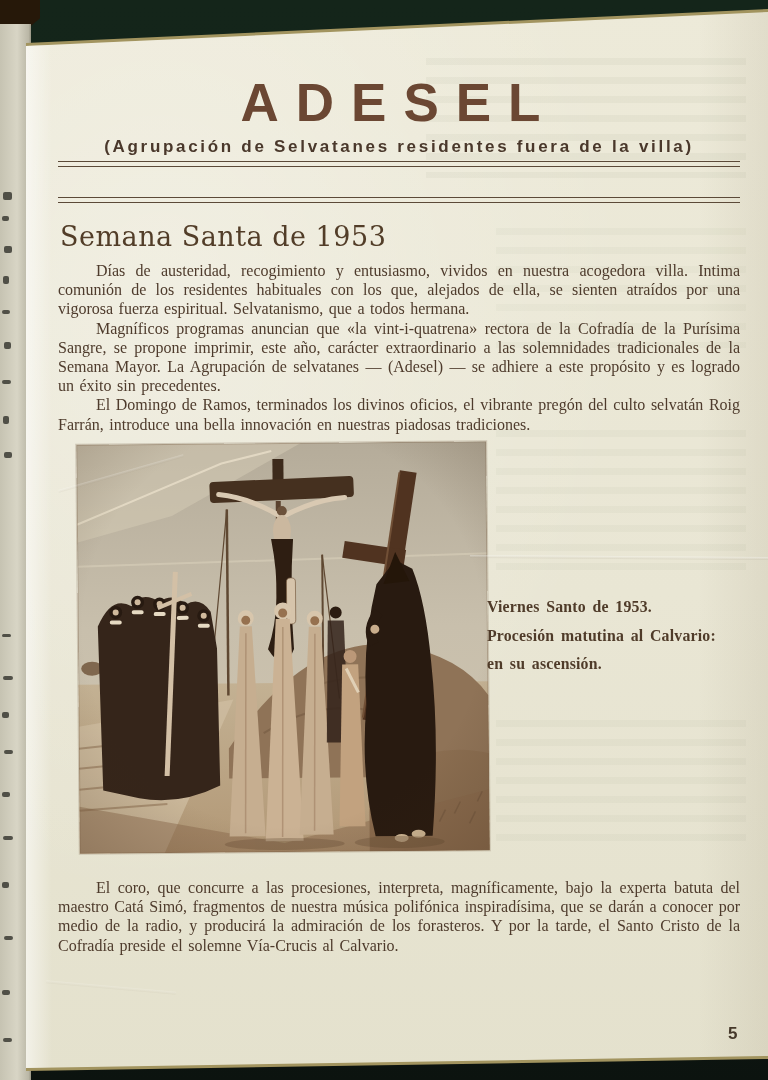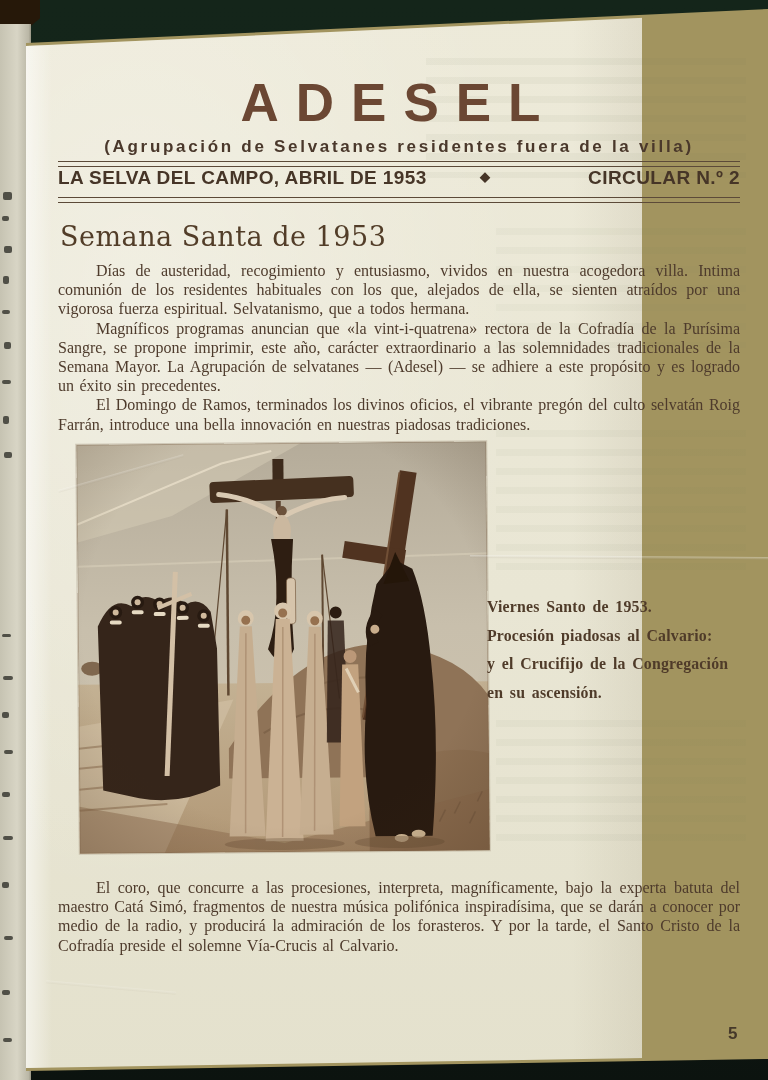--- a/index.html
+++ b/index.html
@@ -9,21 +9,21 @@
   
   .book-corner{position:absolute;left:0;top:0;width:40px;height:52px;background:#261809;
         clip-path:polygon(0 0,100% 0,100% 35%,0 100%);}
   
   .neighbor{position:absolute;left:0;top:24px;width:31px;height:1056px;
         background:linear-gradient(90deg,#c6c3b2 0%,#d8d5c5 55%,#bab7a6 92%,#9a9786 100%);}
   .frag{position:absolute;background:#31312a;border-radius:2px;opacity:.8;}
   
   .page-back{position:absolute;left:26px;top:0;width:742px;height:1080px;background:#a2945f;
         clip-path:polygon(0 43px,742px 9px,742px 1059px,0 1071px);}
-  .page{position:absolute;left:26px;top:0;width:616px;height:1080px;color:#4e3b2c;
+  .page{position:absolute;left:26px;top:0;width:742px;height:1080px;color:#4e3b2c;
         background:
           radial-gradient(ellipse at 18% 28%, rgba(255,255,255,.28), transparent 55%),
           linear-gradient(90deg, rgba(255,255,255,.55) 0px, rgba(255,255,255,0) 26px),
           linear-gradient(270deg, rgba(120,105,75,.10) 0px, rgba(120,105,75,0) 70px),
           linear-gradient(180deg,#edead9 0%,#e9e6d4 55%,#e4e1cd 100%);
         clip-path:polygon(0 46px,742px 12px,742px 1056px,0 1068px);}
   .abs{position:absolute;}
   
   .masthead-title{left:32px;top:74px;width:682px;text-align:center;
         font-family:"Liberation Sans",sans-serif;font-weight:bold;font-size:53px;line-height:58px;
@@ -94,25 +94,20 @@
 
     <div class="showthrough" style="left:400px;top:58px;width:320px;height:120px"></div>
     <div class="showthrough" style="left:470px;top:228px;width:250px;height:120px;opacity:.35"></div>
     <div class="showthrough" style="left:470px;top:430px;width:250px;height:150px;opacity:.4"></div>
     <div class="showthrough" style="left:470px;top:720px;width:250px;height:130px;opacity:.4"></div>
 
     <div class="abs masthead-title">ADESEL</div>
     <div class="abs masthead-sub">(Agrupación de Selvatanes residentes fuera de la villa)</div>
 
     <div class="abs rule" style="top:161px"></div>
-    <div class="abs dateline">
-      <span>LA SELVA DEL CAMPO, ABRIL DE 1953</span>
-      <span class="diamond">◆</span>
-      <span>CIRCULAR N.º 2</span>
-    </div>
     <div class="abs rule" style="top:197px"></div>
 
     <div class="abs headline">Semana Santa de 1953</div>
 
     <div class="abs bodytext text-1">
       <p>Días de austeridad, recogimiento y entusiasmo, vividos en nuestra acogedora villa. Intima comunión de los residentes habituales con los que, alejados de ella, se sienten atraídos por una vigorosa fuerza espiritual. Selvatanismo, que a todos hermana.</p>
       <p>Magníficos programas anuncian que «la vint-i-quatrena» rectora de la Cofradía de la Purísima Sangre, se propone imprimir, este año, carácter extraordinario a las solemnidades tradicionales de la Semana Mayor. La Agrupación de selvatanes — (Adesel) — se adhiere a este propósito y es logrado un éxito sin precedentes.</p>
       <p>El Domingo de Ramos, terminados los divinos oficios, el vibrante pregón del culto selvatán Roig Farrán, introduce una bella innovación en nuestras piadosas tradiciones.</p>
     </div>
 
@@ -254,22 +249,21 @@
             <path d="M390 382 l6 -12"></path>
             <path d="M398 360 l5 -10"></path>
         </g>
         <rect width="410" height="409" fill="url(#vig)"></rect>
         <rect x=".5" y=".5" width="409" height="408" fill="none" stroke="#7b6148" opacity=".35"></rect>
       </svg>
     </div>
 
     <div class="abs caption">
       <div>Viernes Santo de 1953.</div>
-      <div>Procesión piadosas al Calvario:</div>
-      <div>y el Crucifijo de la Congregación</div>
+      <div>Procesión matutina al Calvario:</div>
       <div>en su ascensión.</div>
     </div>
 
     <div class="abs bodytext text-2">
       <p>El coro, que concurre a las procesiones, interpreta, magníficamente, bajo la experta batuta del maestro Catá Simó, fragmentos de nuestra música polifónica inspiradísima, que se darán a conocer por medio de la radio, y producirá la admiración de los forasteros. Y por la tarde, el Santo Cristo de la Cofradía preside el solemne Vía-Crucis al Calvario.</p>
     </div>
 
     <div class="abs pagenum">5</div>
 
     <div class="crease crease-h" style="left:444px;top:556px;width:298px;transform:rotate(.4deg)"></div>

